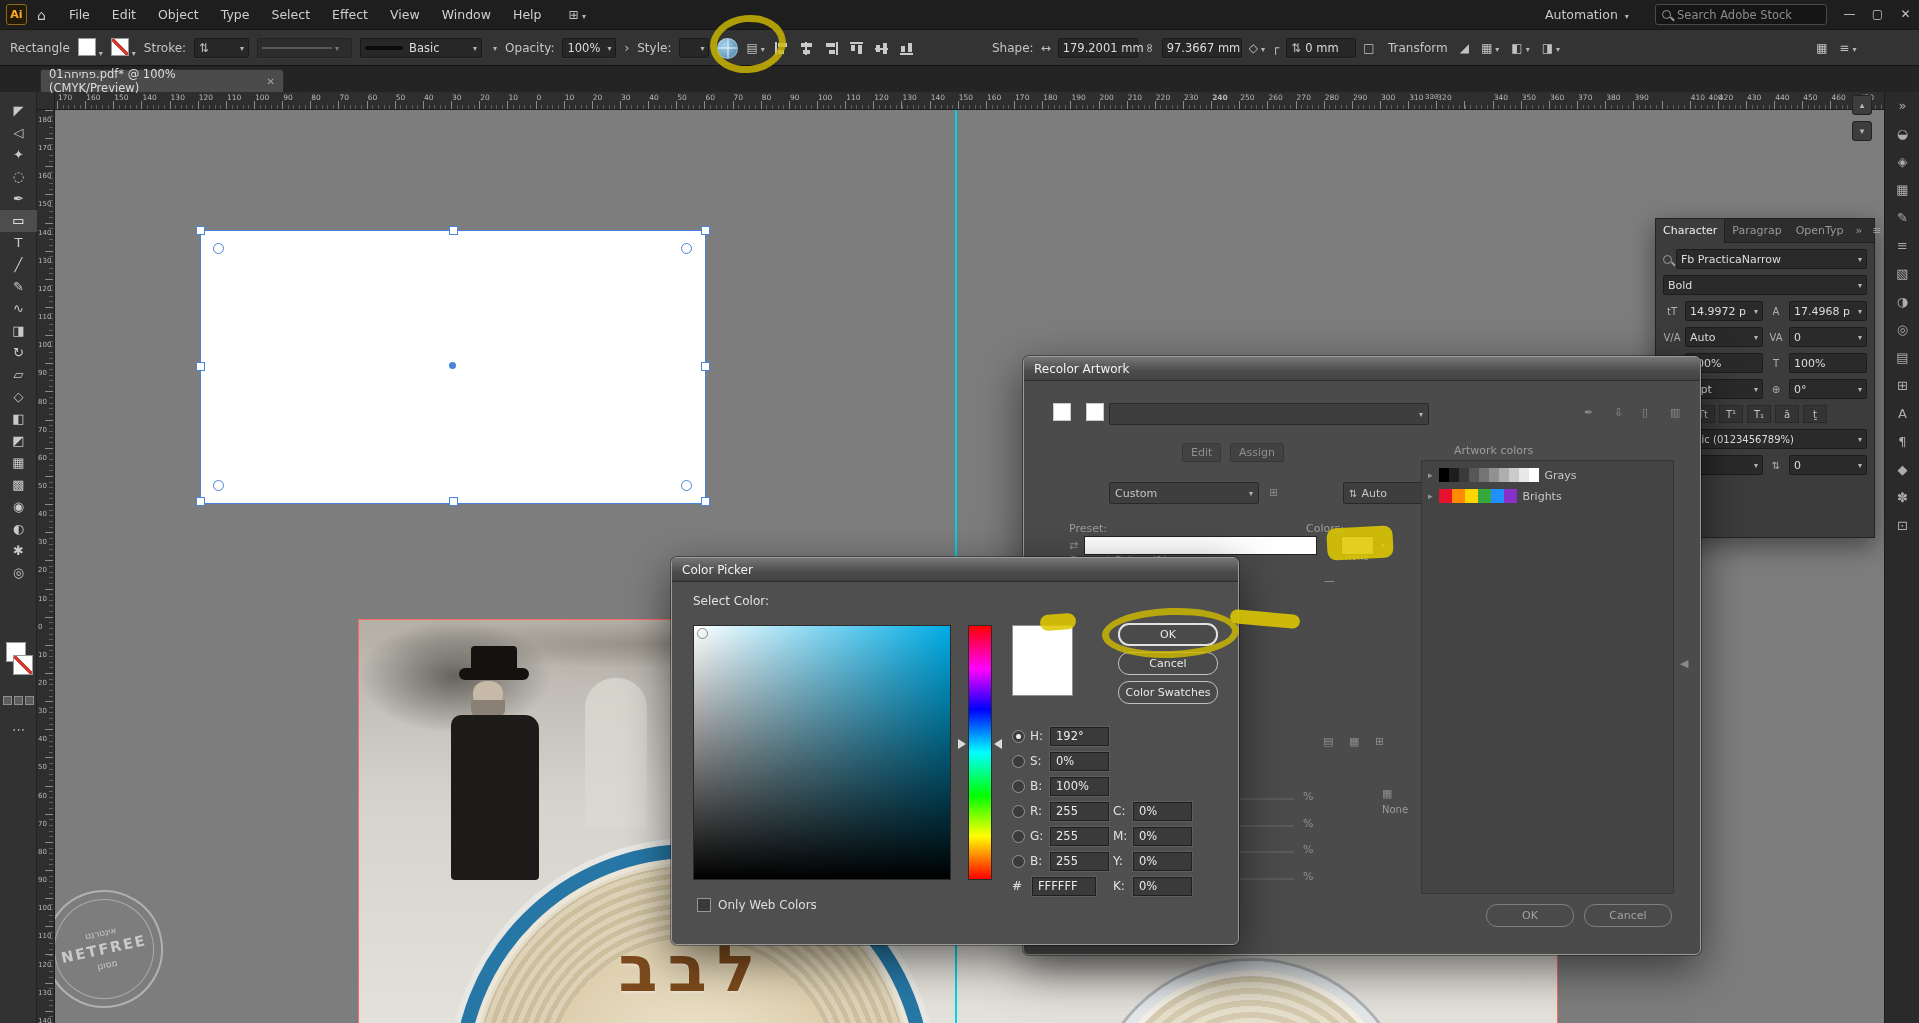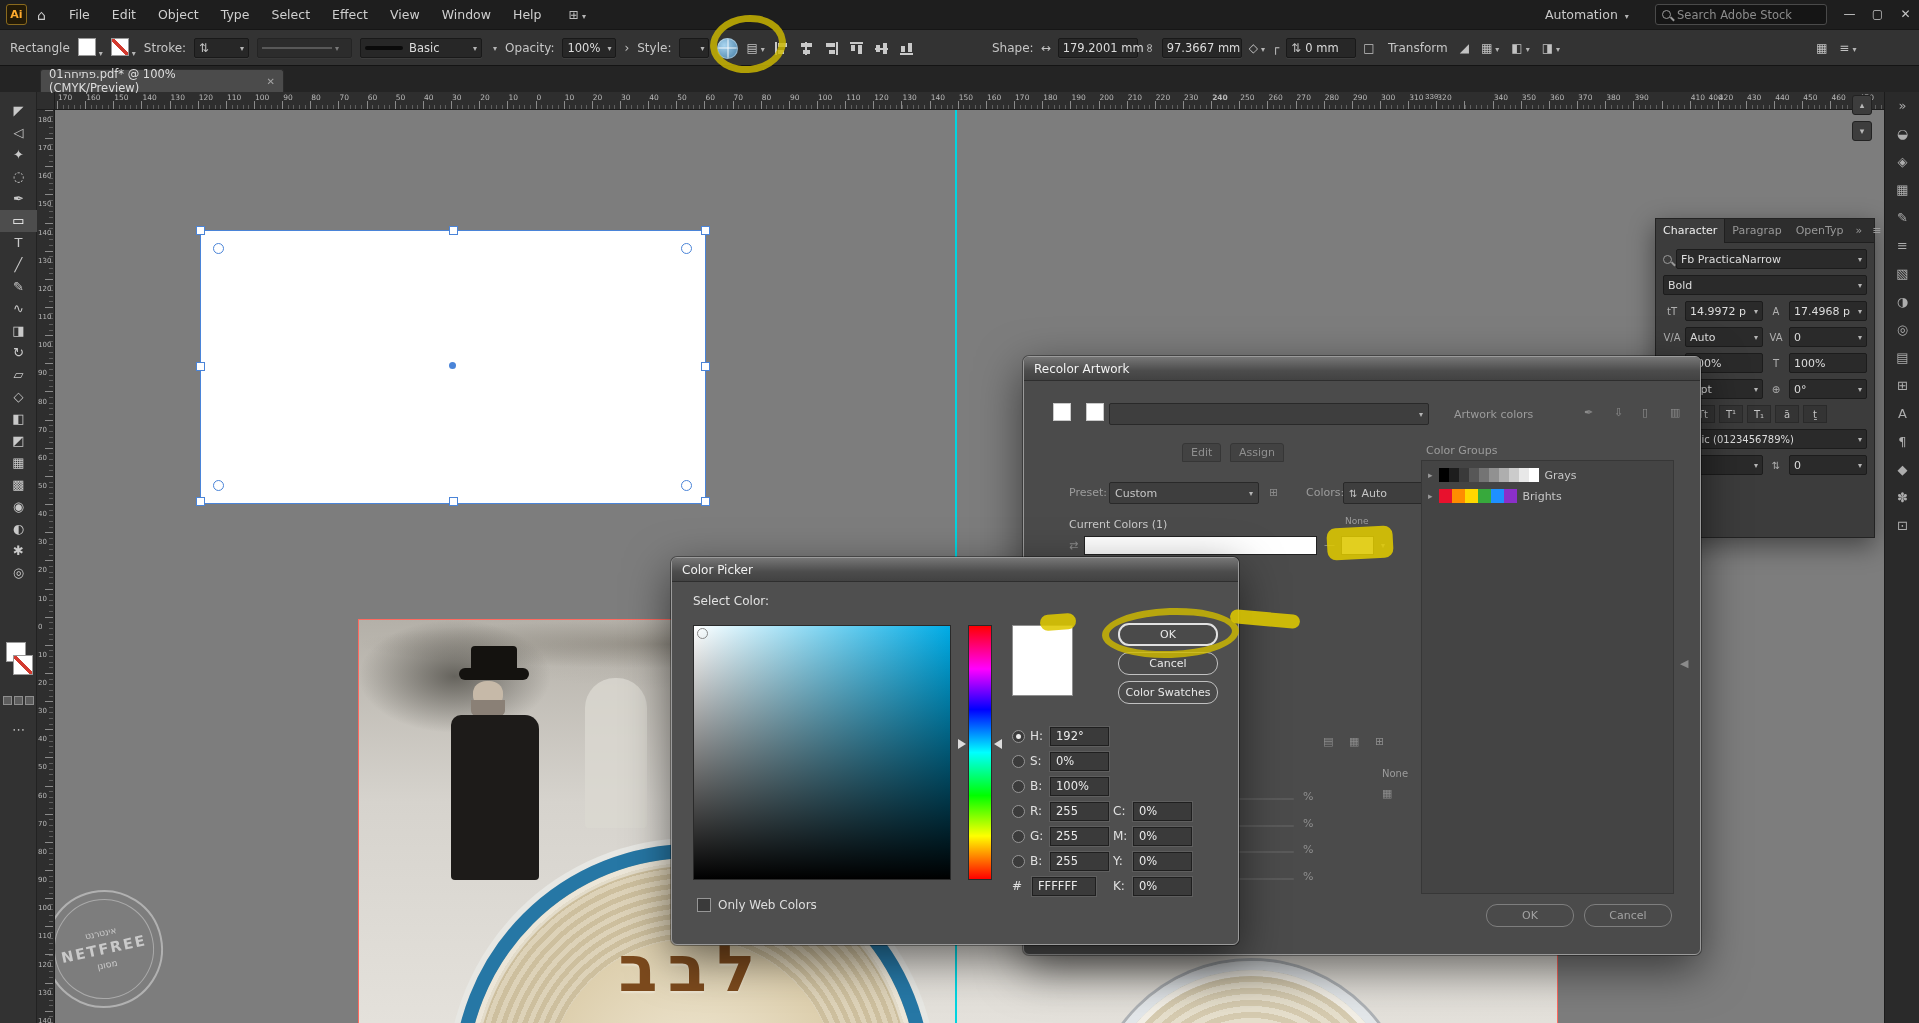--- a/index.html
+++ b/index.html
@@ -153,21 +153,21 @@
   
   .dialog{position:absolute;border:1px solid #9b9b9b;border-radius:6px;
     box-shadow:0 14px 45px rgba(0,0,0,.55),0 0 0 1px rgba(0,0,0,.35);}
   .dlg-title{height:24px;background:linear-gradient(#767676,#4c4c4c 60%,#424242);border-bottom:1px solid #2e2e2e;
     border-radius:5px 5px 0 0;color:#f2f2f2;font-size:12px;line-height:24px;padding-left:10px;}
   .recolor{left:1023px;top:356px;width:678px;height:599px;background:#4b4b4b;z-index:20;}
   .picker{left:671px;top:557px;width:568px;height:388px;background:#4f4f4f;z-index:30;}
   .rc-sq{position:absolute;width:18px;height:18px;background:#fff;border:1px solid #c9c9c9;}
   .rc-field{position:absolute;background:#3e3e3e;border:1px solid #292929;border-radius:2px;color:#c6c6c6;
     font-size:11px;display:flex;align-items:center;padding:0 5px;}
-  .rc-lab{position:absolute;color:#9c9c9c;font-size:11px;white-space:nowrap;}
+  .rc-lab{position:absolute;color:#9c9c9c;font-size:11px;white-space:nowrap;margin-top:36px;}
   .rc-tab{position:absolute;color:#8f8f8f;font-size:11px;padding:2px 8px;background:#424242;border:1px solid #363636;border-radius:3px 3px 0 0;}
   .rc-bar{position:absolute;left:60px;top:179px;width:233px;height:19px;background:#fff;border:1px solid #222;}
   .rc-swatch{position:absolute;left:317px;top:179px;width:33px;height:19px;background:#fff;border:1px solid #222;}
   .grpbox{position:absolute;left:397px;top:103px;width:253px;height:434px;background:#444444;border:1px solid #373737;}
   .grp-row{display:flex;align-items:center;gap:6px;margin:7px 6px;}
   .sw{display:inline-block;width:10px;height:14px;}
   .sw2{width:13px;}
   .grp-name{font-size:11px;color:#c6c6c6;}
   .grp-tri{color:#9a9a9a;font-size:9px;}
   .pct-row{position:absolute;left:0;width:100%;height:18px;}

